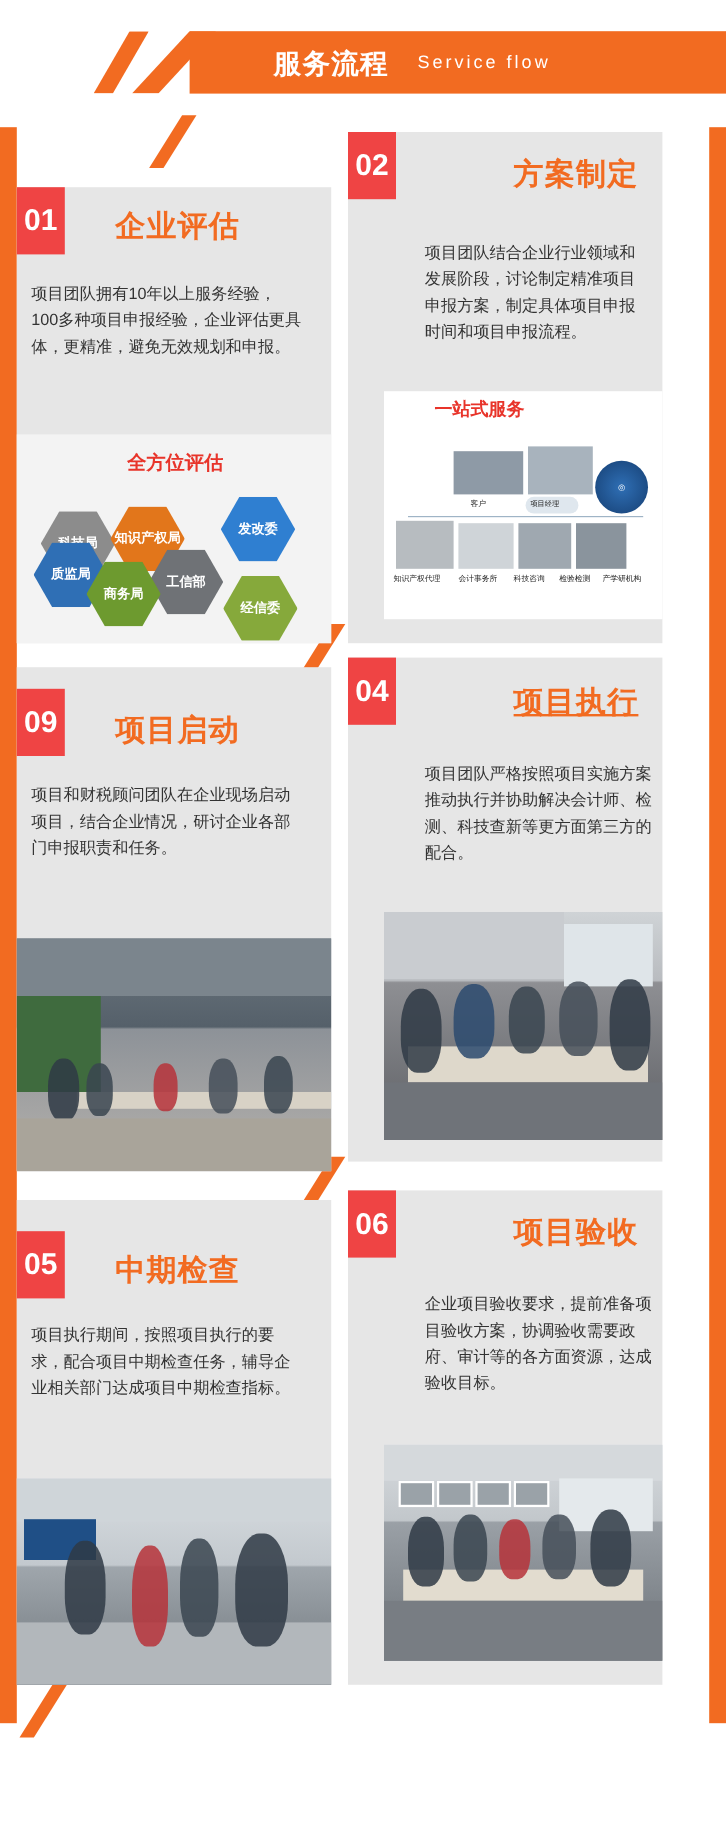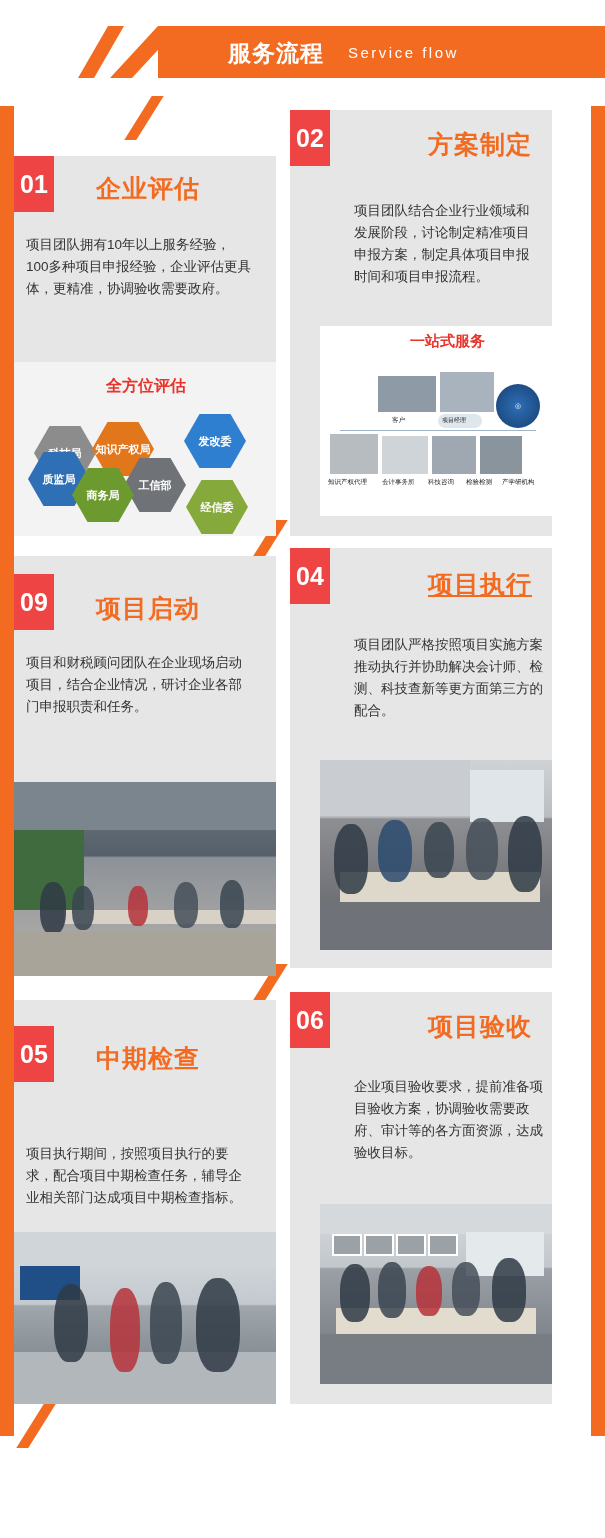--- a/index.html
+++ b/index.html
@@ -58,21 +58,21 @@
   .hx-gray{background:#8c8c8c;margin-top:20px;}
   .hx-orange{background:#e2761b;}
   .hx-blue{background:#2f7fd1;}
   .hx-dblue{background:#2f6fb5;}
   .hx-green{background:#6d9a2f;}
   .hx-green2{background:#86a93b;}
   .hx-dgray{background:#6f7276;}
 
   
   .svc{position:absolute;background:#ffffff;overflow:hidden;}
-  .svc-title{position:absolute;font-size:15px;font-weight:bold;color:#e8342a;margin-left:48px;}
+  .svc-title{position:absolute;font-size:15px;font-weight:bold;color:#e8342a;}
   .svc-center{position:absolute;background:#dfe7ee;}
   .svc-node{position:absolute;background:#98a7b5;}
   .svc-seal{position:absolute;width:44px;height:44px;border-radius:50%;
             background:radial-gradient(circle,#2f6fb5 0%,#1d4d86 70%,#163c69 100%);
             color:#fff;font-size:7px;display:flex;align-items:center;justify-content:center;text-align:center;}
   .svc-line{position:absolute;height:1px;background:#9fb4c6;}
   .svc-cap{position:absolute;font-size:6.5px;color:#222;}
 </style>
 </head>
 <body>
@@ -90,21 +90,21 @@
 <div class="rail" style="left:0;top:1424px;width:605px;height:0;"></div>
 
 <div class="rail" style="left:138px;top:96px;width:12px;height:44px;transform:skewX(-32deg);"></div>
 <div class="rail" style="left:262px;top:520px;width:12px;height:44px;transform:skewX(-32deg);"></div>
 <div class="rail" style="left:262px;top:964px;width:12px;height:44px;transform:skewX(-32deg);"></div>
 <div class="rail" style="left:30px;top:1404px;width:12px;height:44px;transform:skewX(-32deg);"></div>
 
 <div class="card" style="left:14px;top:156px;width:262px;height:380px;"></div>
 <div class="badge" style="left:14px;top:156px;">01</div>
 <div class="ctitle" style="left:96px;top:172px;">企业评估</div>
-<div class="cbody" style="left:26px;top:234px;width:226px;">项目团队拥有10年以上服务经验，100多种项目申报经验，企业评估更具体，更精准，协调验收需要政府。</div>
+<div class="cbody" style="left:26px;top:234px;width:226px;">项目团队拥有10年以上服务经验，100多种项目申报经验，企业评估更具体，更精准，避免无效规划和申报。</div>
 
 <div class="hexwrap" style="left:14px;top:362px;width:262px;height:174px;">
   <div class="hextitle" style="left:92px;top:14px;">全方位评估</div>
   <div class="hex hx-gray" style="left:20px;top:44px;">科技局</div>
   <div class="hex hx-orange" style="left:78px;top:60px;">知识产权局</div>
   <div class="hex hx-blue" style="left:170px;top:52px;">发改委</div>
   <div class="hex hx-dblue" style="left:14px;top:90px;">质监局</div>
   <div class="hex hx-dgray" style="left:110px;top:96px;">工信部</div>
   <div class="hex hx-green" style="left:58px;top:106px;">商务局</div>
   <div class="hex hx-green2" style="left:172px;top:118px;">经信委</div>
@@ -163,21 +163,21 @@
   <div class="blob blue" style="left:58px;top:60px;width:34px;height:62px;"></div>
   <div class="blob" style="left:104px;top:62px;width:30px;height:56px;"></div>
   <div class="blob r" style="left:146px;top:58px;width:32px;height:62px;"></div>
   <div class="blob l" style="left:188px;top:56px;width:34px;height:76px;"></div>
   <div class="tabletop2" style="left:0;top:142px;width:232px;height:48px;background:#6f7379;"></div>
 </div>
 
 <div class="card" style="left:14px;top:1000px;width:262px;height:404px;"></div>
 <div class="badge" style="left:14px;top:1026px;">05</div>
 <div class="ctitle" style="left:96px;top:1042px;">中期检查</div>
-<div class="cbody" style="left:26px;top:1102px;width:226px;margin-top:41px;">项目执行期间，按照项目执行的要求，配合项目中期检查任务，辅导企业相关部门达成项目中期检查指标。</div>
+<div class="cbody" style="left:26px;top:1102px;width:226px;">项目执行期间，按照项目执行的要求，配合项目中期检查任务，辅导企业相关部门达成项目中期检查指标。</div>
 <div class="photo ph-lobby" style="left:14px;top:1232px;width:262px;height:172px;">
   <div class="ceil" style="left:0;top:0;width:262px;height:36px;background:#cfd5d9;"></div>
   <div class="win" style="left:6px;top:34px;width:60px;height:34px;background:#1f4f86;"></div>
   <div class="tabletop2" style="left:0;top:120px;width:262px;height:52px;background:#b2b7bb;"></div>
   <div class="blob l" style="left:40px;top:52px;width:34px;height:78px;"></div>
   <div class="blob red" style="left:96px;top:56px;width:30px;height:84px;"></div>
   <div class="blob" style="left:136px;top:50px;width:32px;height:82px;"></div>
   <div class="blob l" style="left:182px;top:46px;width:44px;height:94px;"></div>
 </div>
 

